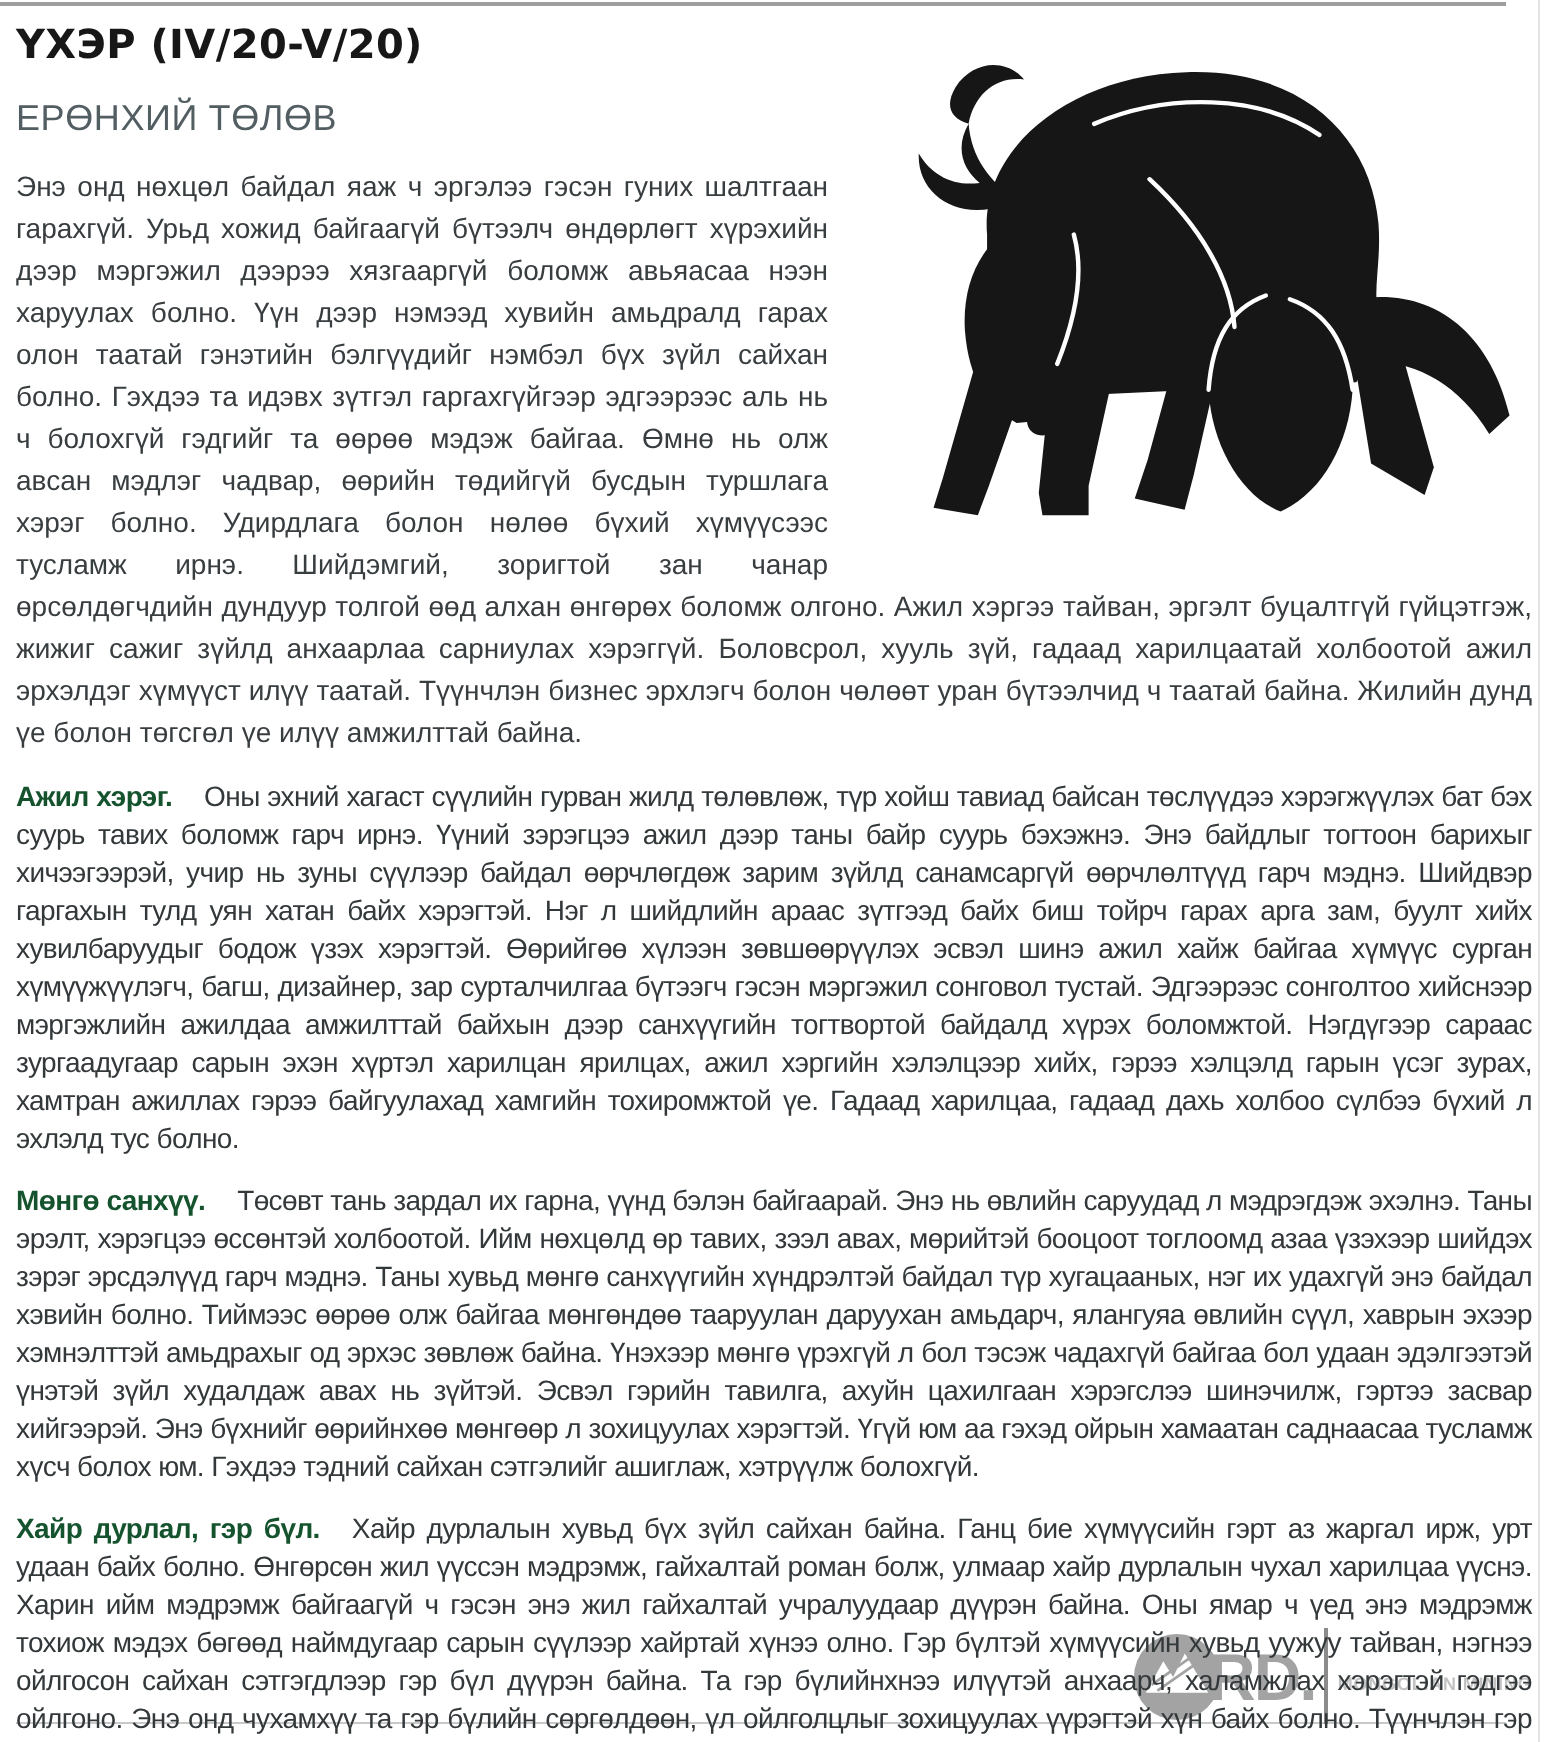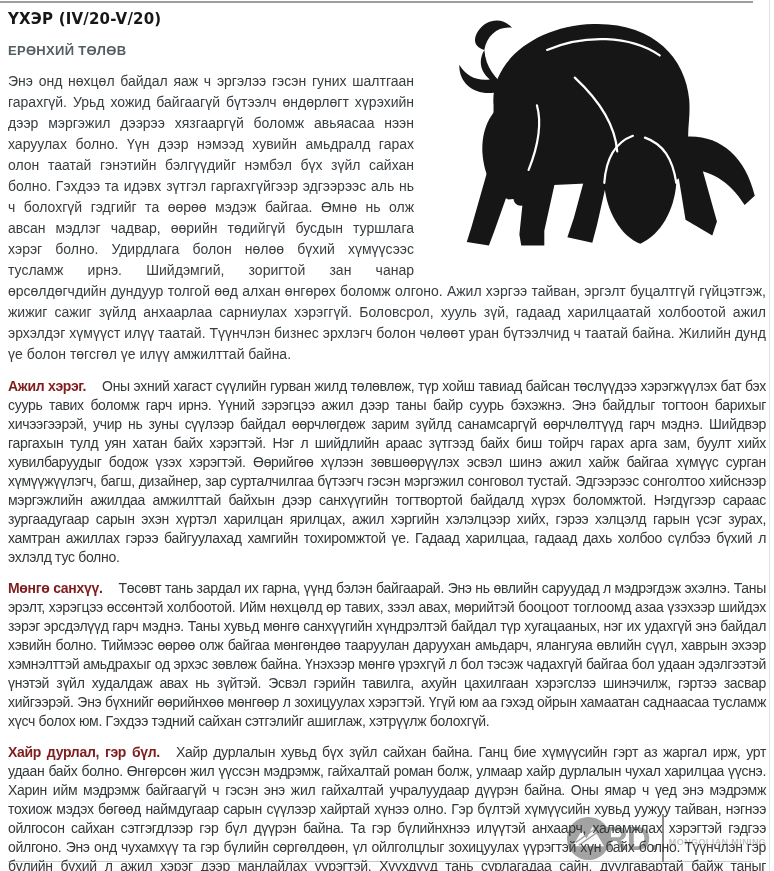--- a/index.html
+++ b/index.html
@@ -13,44 +13,44 @@
   }
   .top-rule{position:absolute;top:1px;left:0;width:753px;height:2px;background:#9e9e9e;}
   .right-rule{position:absolute;top:0;left:769px;width:1px;height:871px;background:#e3e3e3;}
   .bottom-rule{position:absolute;top:861px;left:8px;width:745px;height:1px;background:#c9c9c9;}
 
   .content{position:relative;padding:8px 8px 0 8px;z-index:2;}
 
   h1.title{
     margin:2px 0 15px 0;
     font-family:"DejaVu Sans","Liberation Sans",sans-serif;
-    font-size:15px;font-weight:bold;color:#171717;letter-spacing:.2px;
+    font-size:20px;font-weight:bold;color:#171717;letter-spacing:.2px;
   }
   .subtitle{
     margin:0 0 13px 0;
-    font-size:13px;color:#535e63;letter-spacing:.3px;font-weight:bold;
+    font-size:18px;color:#535e63;letter-spacing:.3px;
   }
   .para{
     text-align:justify;
     font-size:14px;line-height:21px;
     color:#383d40;
   }
   .figure-bull{
     float:right;
     width:340px;height:240px;
     margin:-58px 0 8px 12px;
     position:relative;
   }
   .sec{
     margin:12px 0 0 0;
     text-align:justify;
     font-size:14px;line-height:19px;letter-spacing:-0.3px;
     color:#33383a;
   }
-  .sec b{color:#7f1d1d;padding-right:16px;}
+  .sec b{color:#14532d;padding-right:16px;}
 
   .watermark{
     position:absolute;left:566px;top:813px;height:50px;
     display:flex;align-items:center;
     z-index:1;opacity:.8;
   }
   .wm-circle{width:45px;height:45px;}
   .wm-text{
     font-family:"Liberation Sans",sans-serif;
     font-size:33px;font-weight:bold;color:#8d8d8d;

